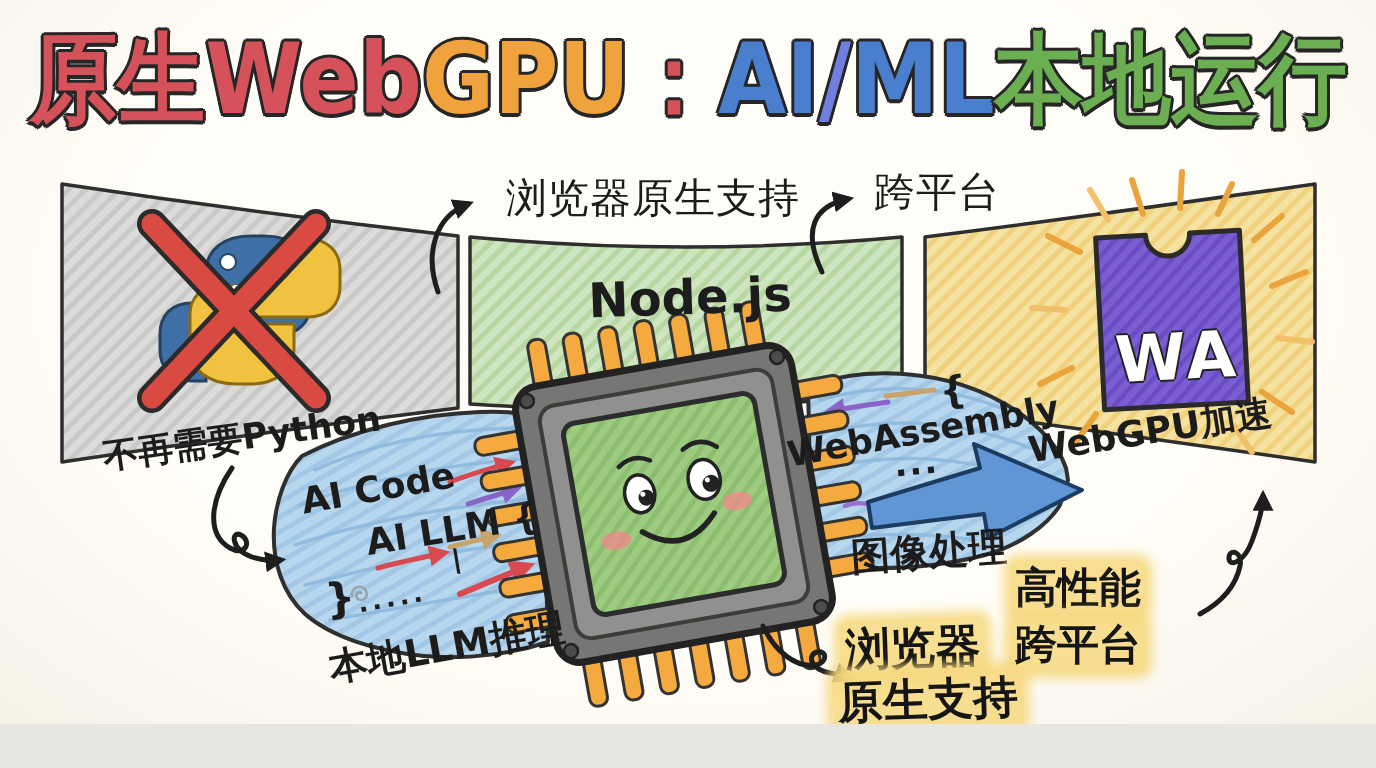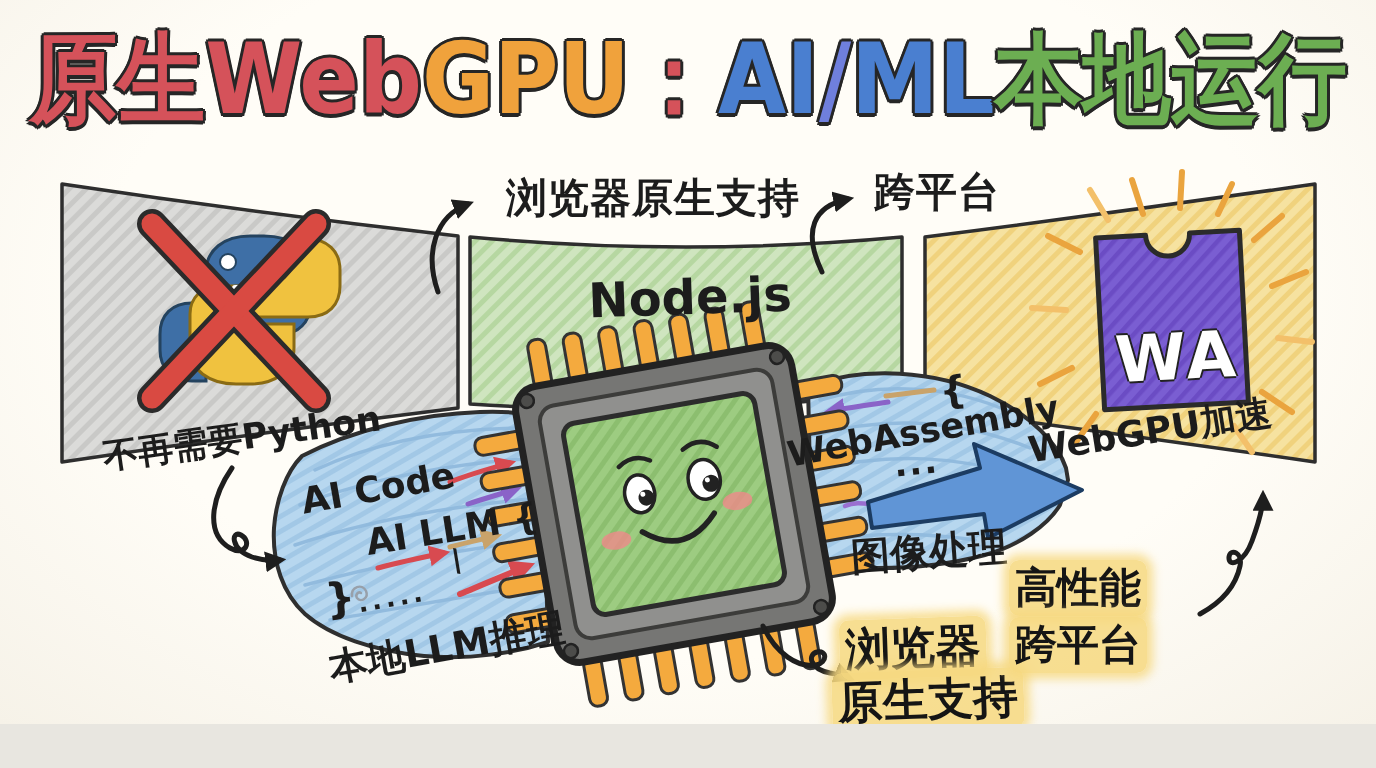--- a/index.html
+++ b/index.html
@@ -16,21 +16,21 @@
     transform:scaleY(1.12);transform-origin:50% 0;letter-spacing:0;
   }
   .title span{
     text-shadow:3px 0 0 #262626,-3px 0 0 #262626,0 3px 0 #262626,0 -3px 0 #262626,
     2px 2px 0 #262626,-2px 2px 0 #262626,2px -2px 0 #262626,-2px -2px 0 #262626;
   }
   .seg-red{color:#d5525a}.seg-orange{color:#f0a23c}.seg-blue{color:#4a7fd0}
   .seg-slash{color:#6f7fdd}.seg-green{color:#6cae52}
   
   .lbl{position:absolute;color:#1c1c1c;white-space:pre;transform:translate(-50%,-50%);}
-  .lbl-top{font-size:41px;font-weight:700;letter-spacing:1px;}
+  .lbl-top{font-size:41px;font-weight:400;letter-spacing:1px;}
   #nodejs{font-size:48px;font-weight:600;transform:translate(-50%,-50%) rotate(-2deg);}
   #no-python{font-size:35px;font-weight:600;transform:translate(-50%,-50%) rotate(-8deg);}
   #ai-code{font-size:36px;font-weight:600;transform:translate(-50%,-50%) rotate(-10deg);}
   #ai-llm{font-size:36px;font-weight:600;transform:translate(-50%,-50%) rotate(-9deg);}
   #tok-slash{font-size:30px;font-weight:bold;transform:translate(-50%,-50%) rotate(8deg);}
   #tok-brace{font-size:42px;font-weight:600;transform:translate(-50%,-50%) rotate(-6deg);}
   #tok-dots{font-size:26px;font-weight:bold;letter-spacing:4px;transform:translate(-50%,-50%) rotate(-10deg);}
   #local-llm{font-size:38px;font-weight:700;transform:translate(-50%,-50%) rotate(-10deg);}
   #wasm-brace{font-size:38px;font-weight:600;transform:translate(-50%,-50%) rotate(-5deg);}
   #wasm-name{font-size:35px;font-weight:600;transform:translate(-50%,-50%) rotate(-10deg);}

